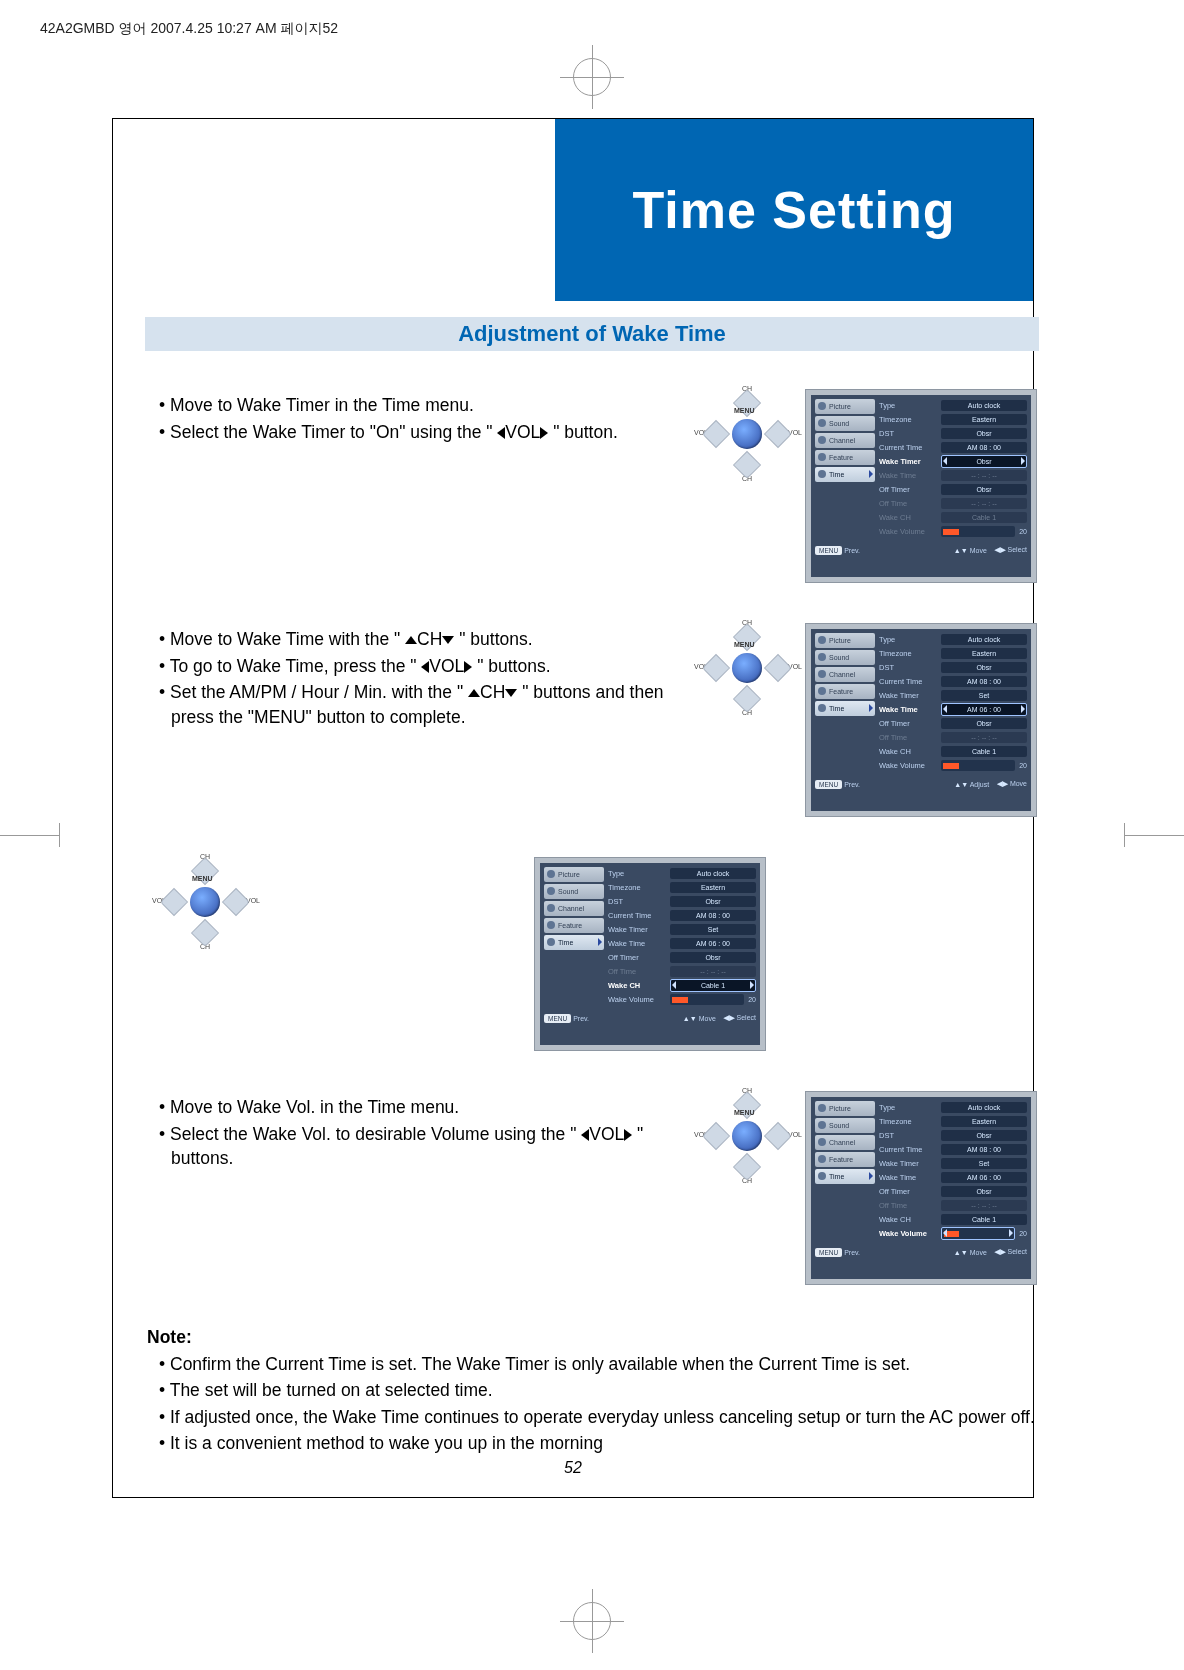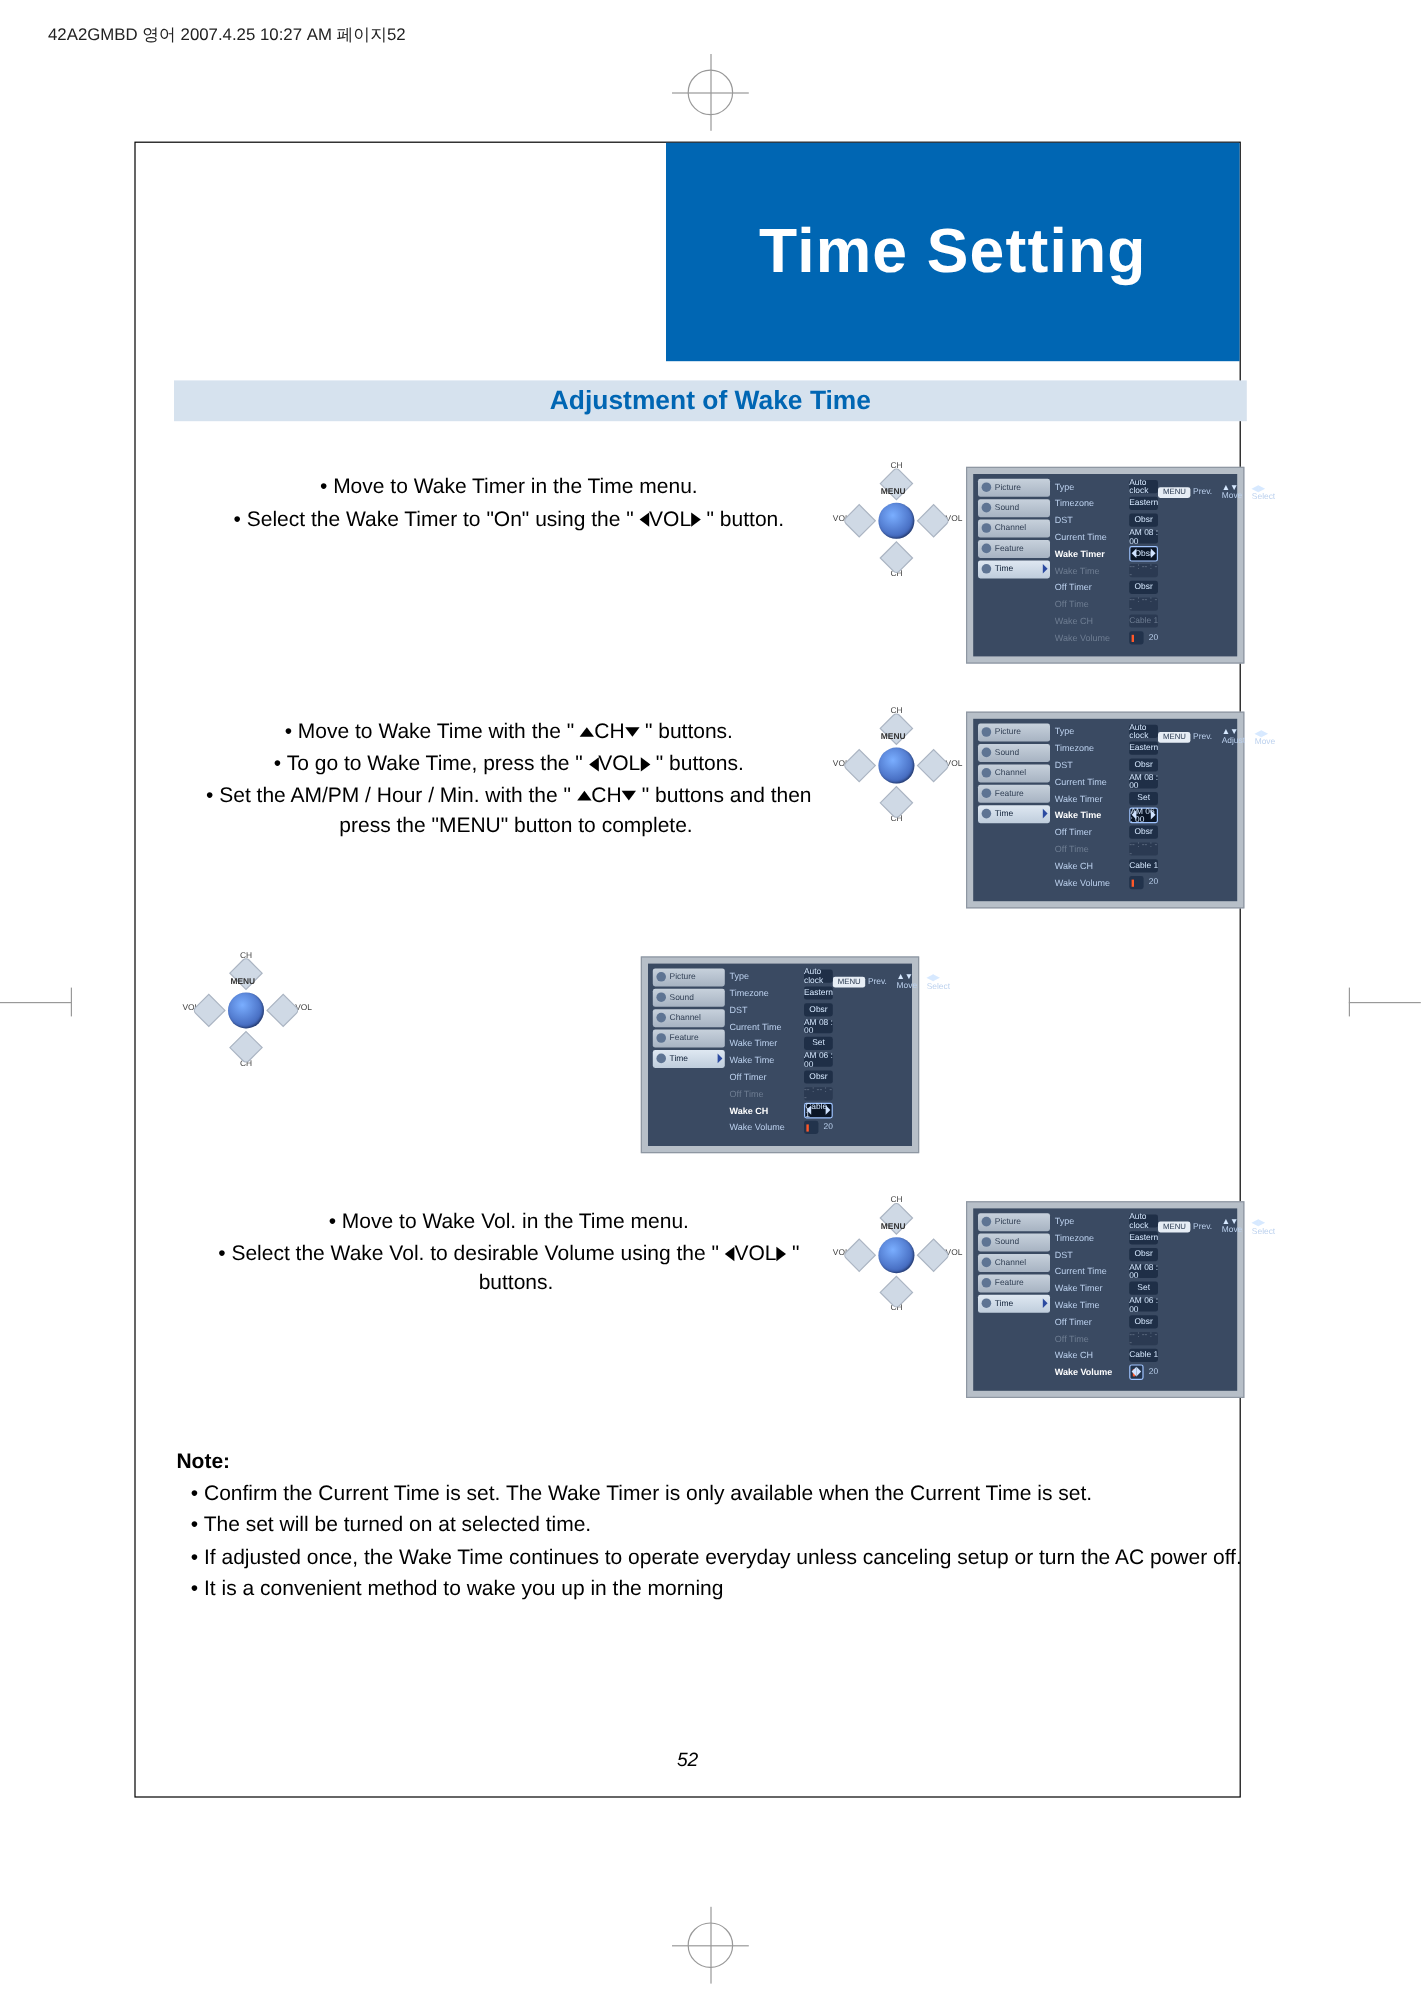--- a/index.html
+++ b/index.html
@@ -135,21 +135,21 @@
     display: flex;
     flex-direction: row;
     align-items: flex-start;
   }
   .step .text {
     width: 542px;
     font-size: 17.5px;
     line-height: 1.4;
   }
   .step .text b { font-weight: 700; }
-  .step .text ul { margin: 4px 0 0 0; padding: 0 0 0 12px; list-style: none; text-align: center; }
+  .step .text ul { margin: 4px 0 0 0; padding: 0 0 0 12px; list-style: none; }
   .step .text ul li { padding-left: 12px; text-indent: -12px; margin-bottom: 2px; }
   .step .text ul li::before { content: "• "; }
   .step .remote-wrap {
     width: 116px;
     display: flex;
     align-items: center;
     justify-content: center;
   }
   .step .menu-wrap {
     flex: 1;
@@ -206,24 +206,24 @@
     background: #b7bfc8;
     padding: 5px;
     box-sizing: border-box;
     font-size: 8.5px;
     color: #d7e9ff;
     border: 1px solid #8e97a2;
   }
   .osd-inner {
     width: 100%;
     background: #3a4a62;
-    padding: 4px 4px 8px 4px;
+    padding: 4px 4px 20px 4px;
     box-sizing: border-box;
     display: flex;
-    flex-direction: row;
+    flex-direction: column;
   }
   .osd-body {
     display: flex;
     flex-direction: row;
   }
   .osd-side {
     width: 60px;
     display: flex;
     flex-direction: column;
     margin-right: 4px;

